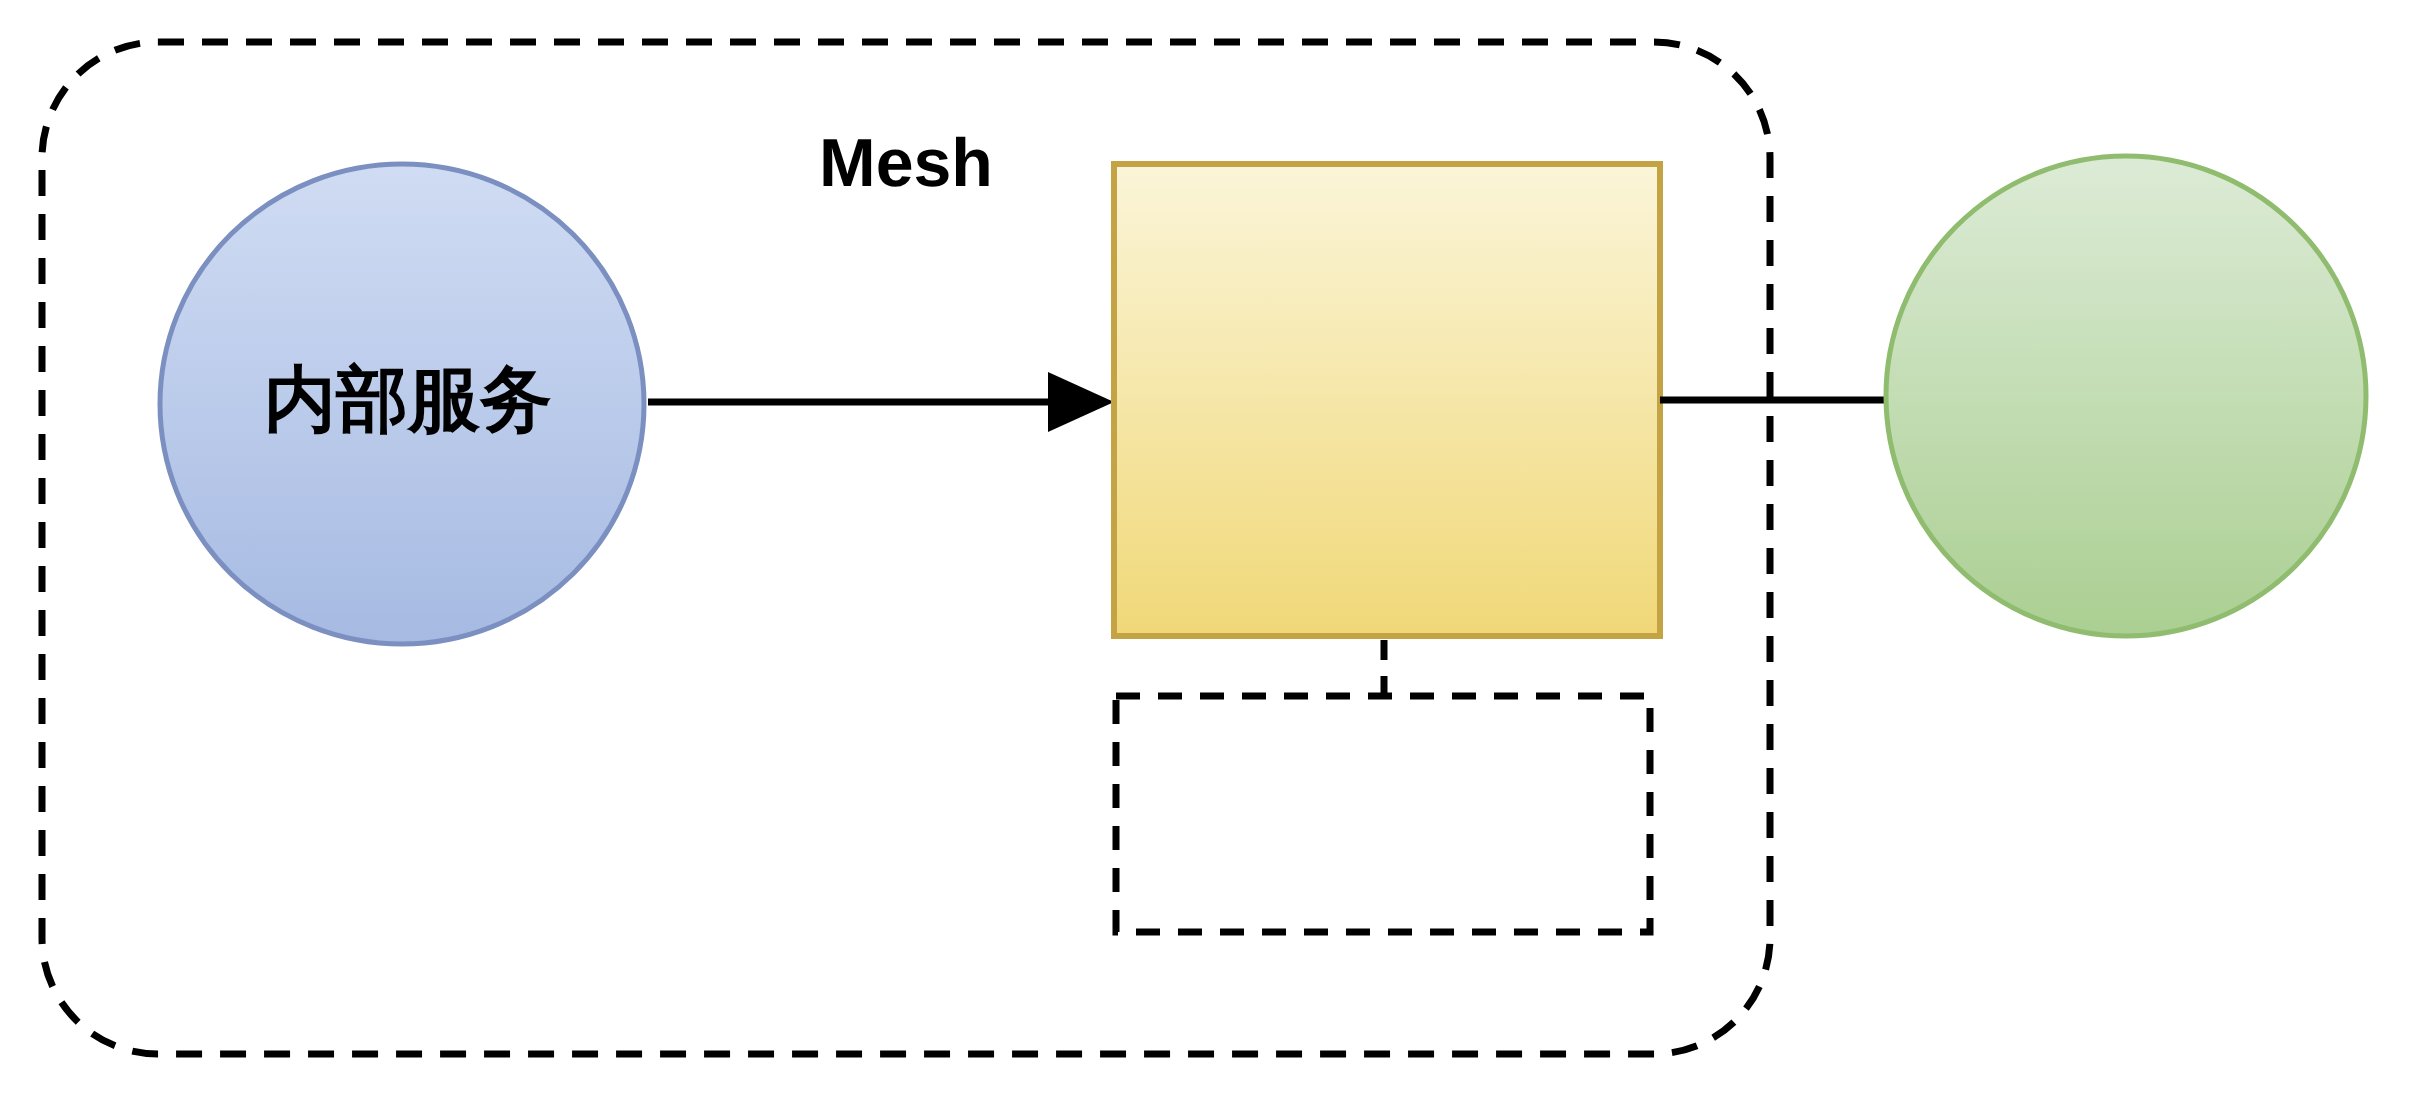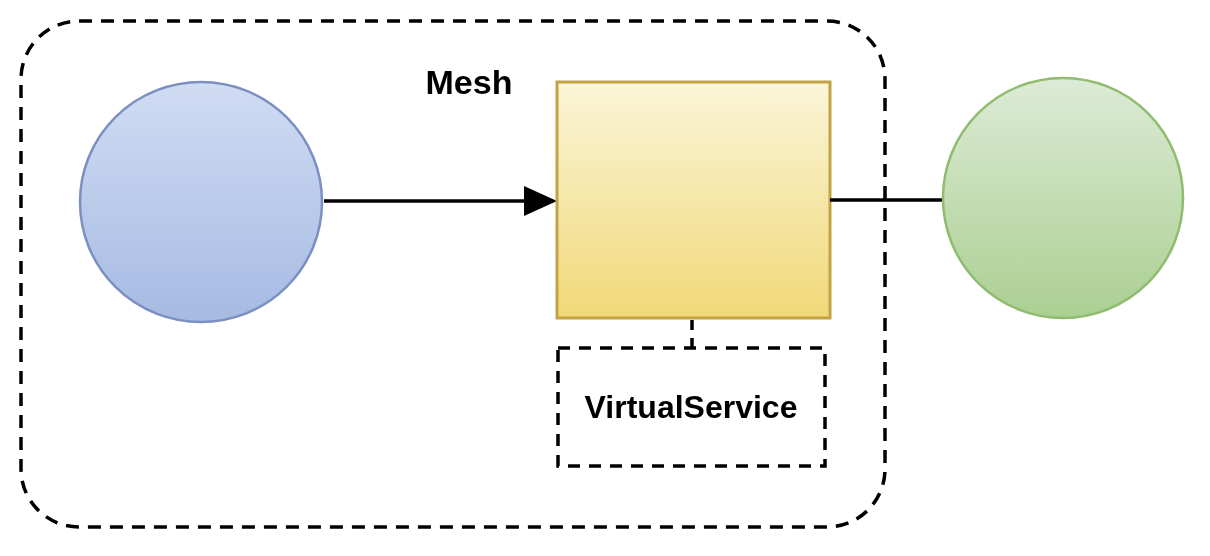--- a/index.html
+++ b/index.html
@@ -22,21 +22,21 @@
   }
   .label {
     position: absolute;
     transform: translate(-50%, -50%);
     white-space: nowrap;
     font-weight: bold;
     color: #000000;
     line-height: 1;
     text-align: center;
   }
-  .label-mesh           { left: 453px;  top: 82px;  font-size: 34px; margin-left: 16px; }
+  .label-mesh           { left: 453px;  top: 82px;  font-size: 34px; }
   .label-internal       { left: 204px;  top: 200px; font-size: 36px; }
   .label-service-entry  { left: 694px;  top: 200px; font-size: 34px; }
   .label-external       { left: 1063px; top: 198px; font-size: 36px; }
   .label-virtual-service{ left: 691px;  top: 407px; font-size: 32px; }
 </style>
 </head>
 <body>
 
 <div class="stage">
 
@@ -69,18 +69,18 @@
 
     <ellipse cx="1063" cy="198" rx="120" ry="120" fill="url(#gradGreen)" stroke="#8fbc6e" stroke-width="2.5"></ellipse>
 
     <line x1="692" y1="320" x2="692" y2="348" stroke="#000000" stroke-width="3.5" stroke-dasharray="10,8"></line>
 
     <rect x="558" y="348" width="267" height="118" fill="#ffffff" stroke="#000000" stroke-width="3.5" stroke-dasharray="12,9"></rect>
   </svg>
 
   <div class="label label-mesh">Mesh</div>
 
+  <div class="label label-internal">内部服务</div>
 
 
 
-  <div class="label label-virtual-service">VirtualService</div>
 
 </div>
 
 </body></html>

